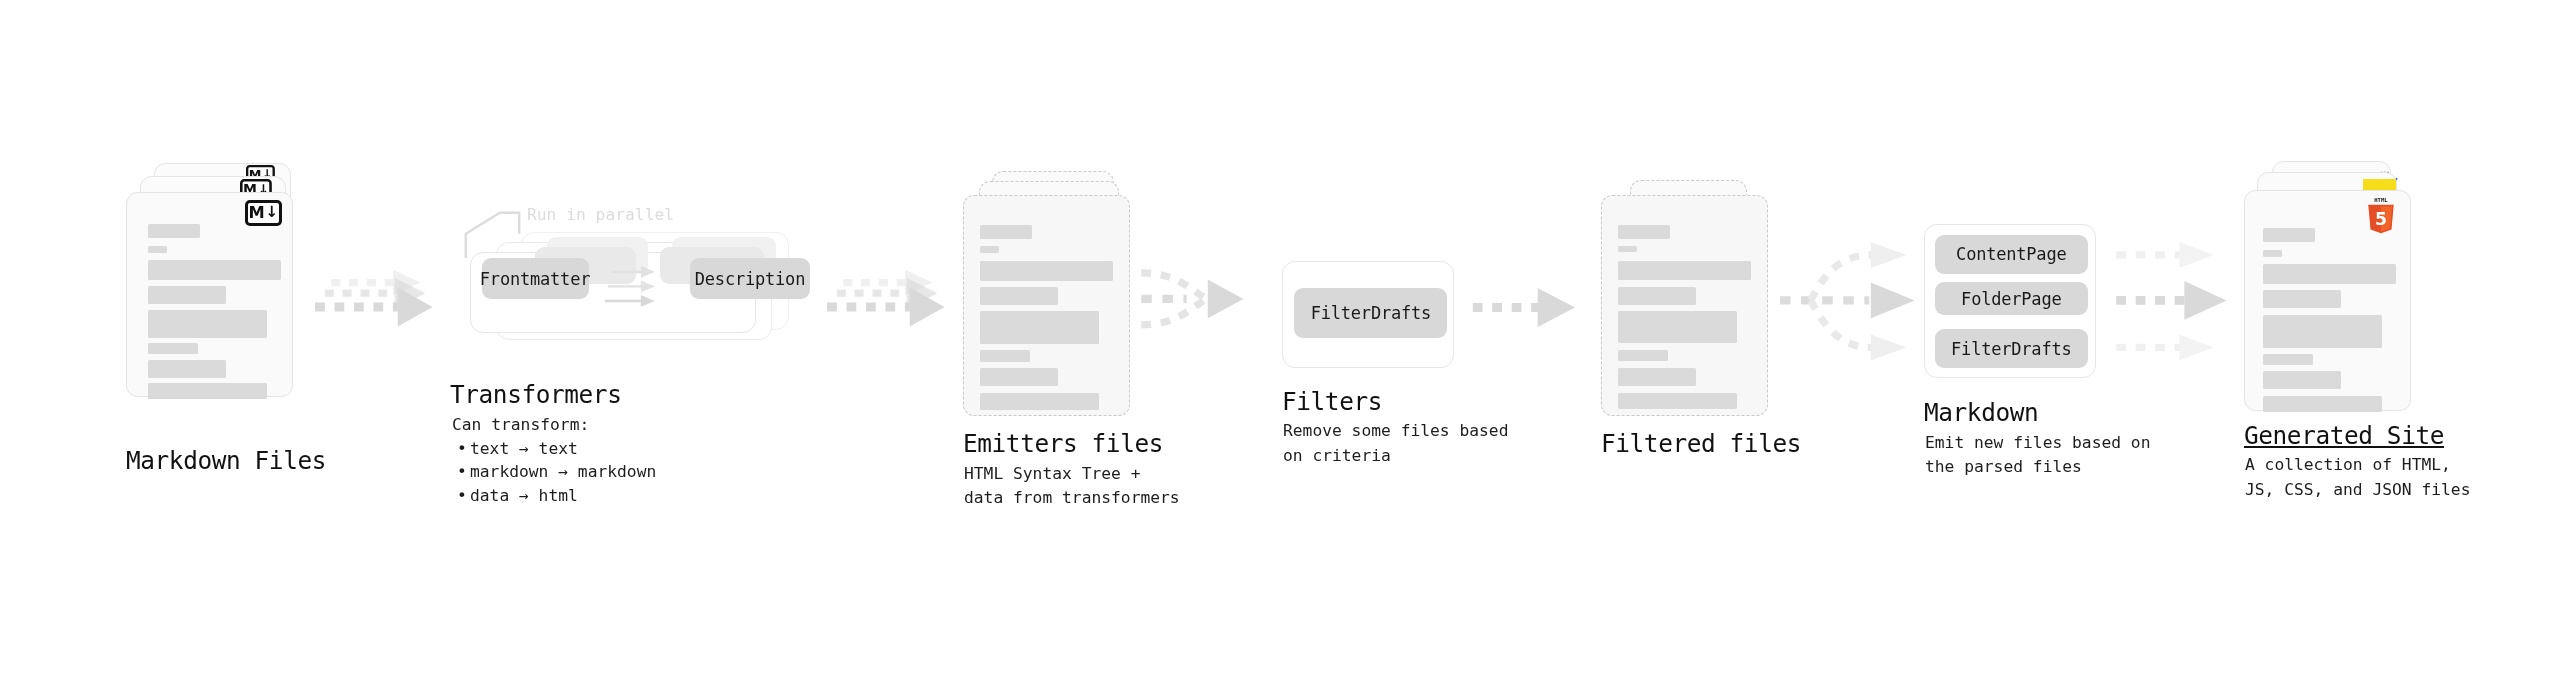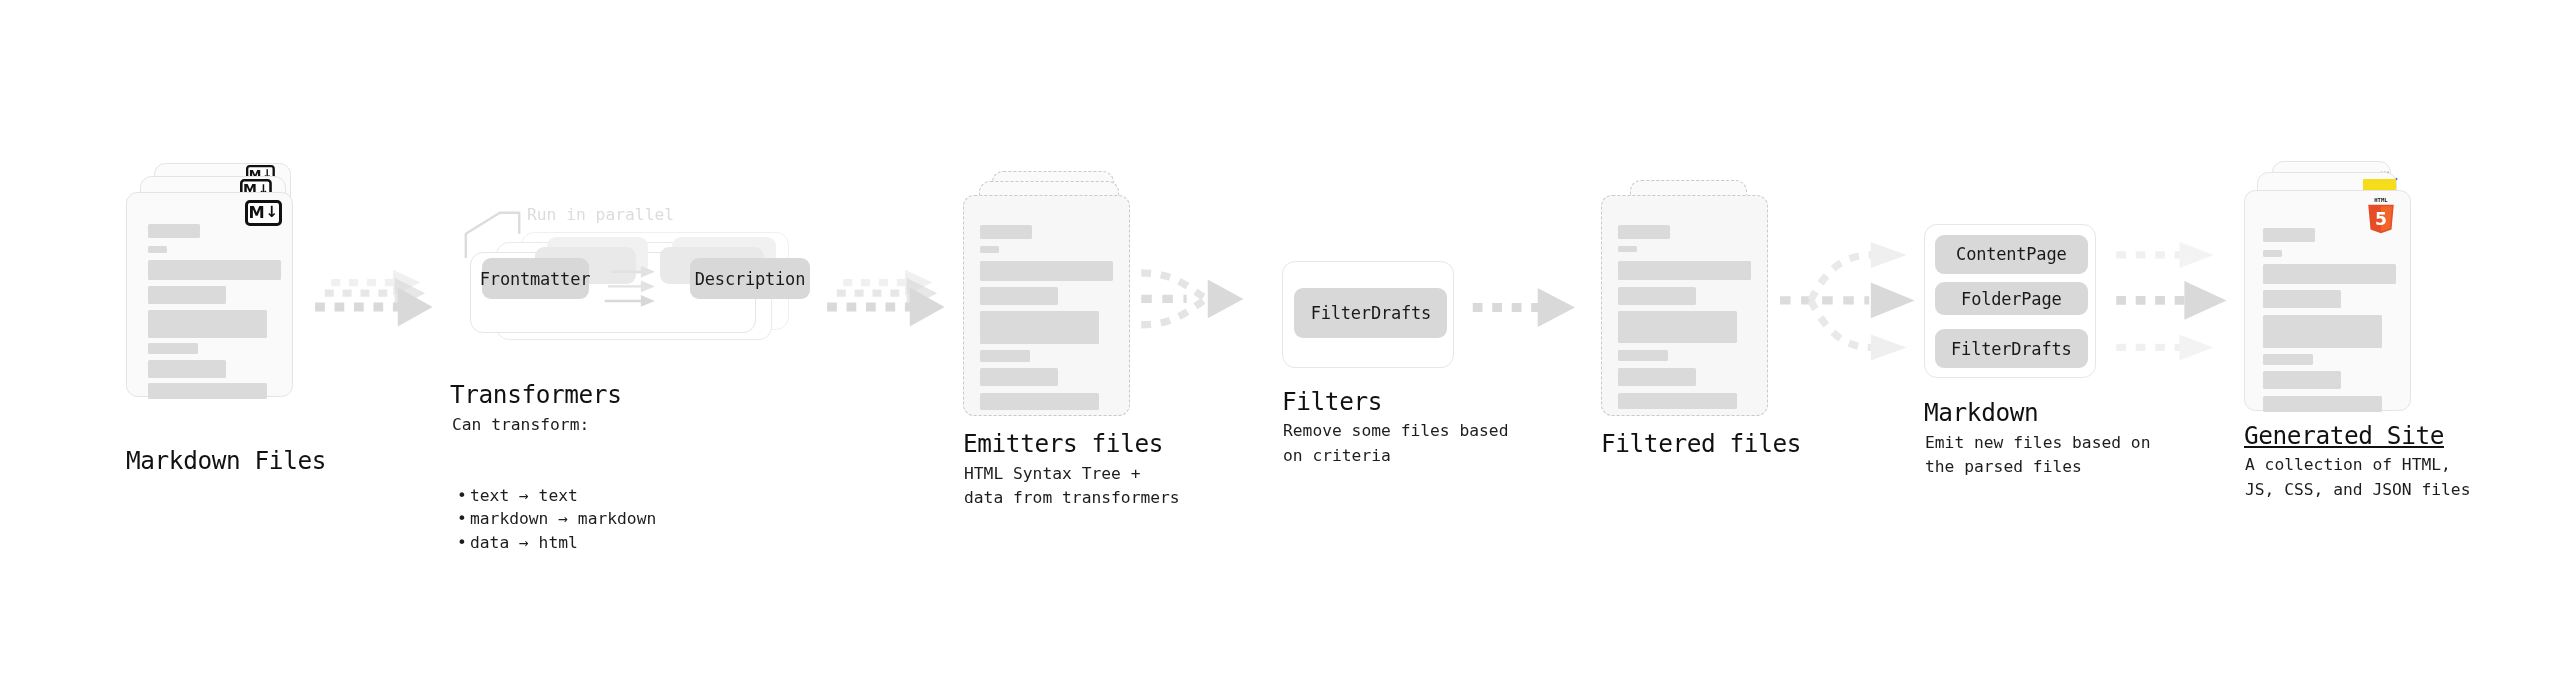--- a/index.html
+++ b/index.html
@@ -79,21 +79,21 @@
   }
   .sub {
     position: absolute;
     font-size: 16.3px;
     line-height: 24.4px;
     color: #1d1d1d;
     white-space: pre;
   }
   .bullets { position: absolute; font-size: 16.3px; line-height: 23.6px; color: #1d1d1d; }
   .bullets .lead { display: block; }
-  .bullets ul { list-style: none; margin-top: 47px; }
+  .bullets ul { list-style: none; }
   .bullets li { position: relative; padding-left: 18px; white-space: nowrap; }
   .bullets li::before {
     content: "\2022";
     position: absolute; left: 4.9px; top: 0;
     color: #1d1d1d;
   }
   .parallel-label {
     position: absolute;
     font-size: 16.3px;
     color: #dcdcdc;

